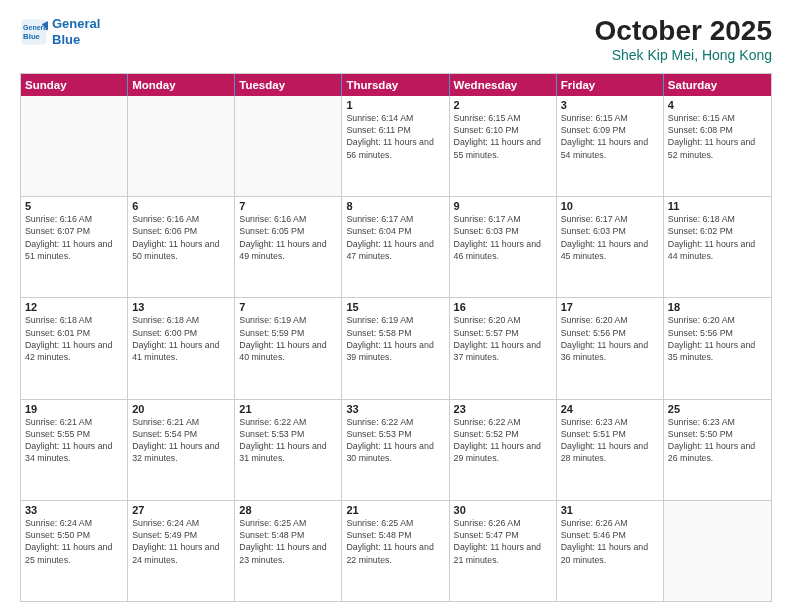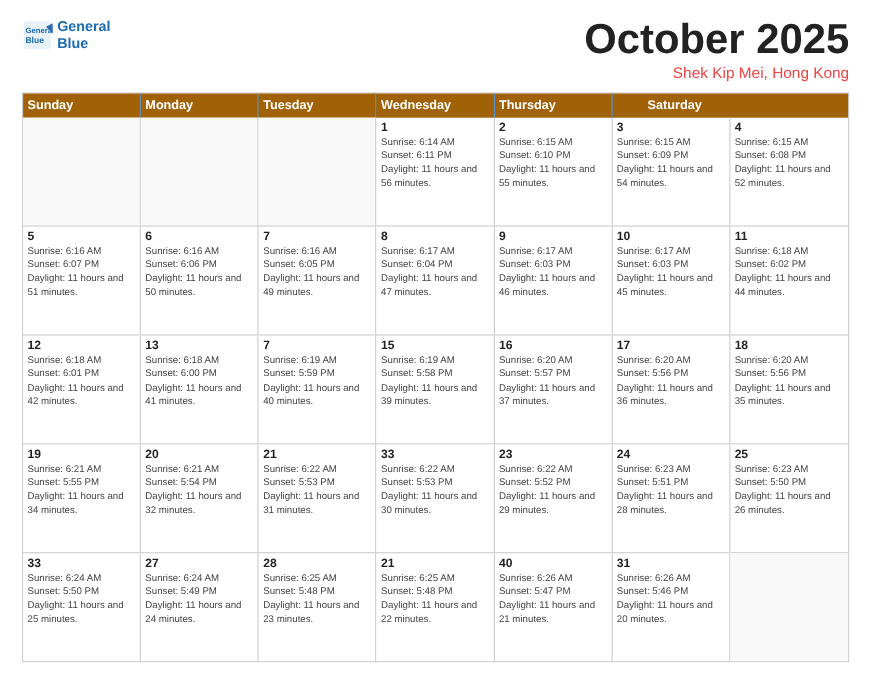--- a/index.html
+++ b/index.html
@@ -38,49 +38,49 @@
       font-weight: bold;
     }
     .logo-icon {
       width: 28px;
       height: 28px;
     }
     .title-block {
       text-align: right;
     }
     .month-title {
-      font-size: 38px;
+      font-size: 28px;
       font-weight: bold;
       color: #222;
       line-height: 1.1;
     }
     .subtitle {
       font-size: 14px;
-      color: #ef4444;
+      color: #0f766e;
     }
     .calendar {
       flex: 1;
       display: flex;
       flex-direction: column;
       border: 1px solid #ccc;
     }
     .day-headers {
       display: grid;
       grid-template-columns: repeat(7, 1fr);
-      background: #a16207;
+      background: #be185d;
     }
     .day-header {
       color: #fff;
       font-size: 11.5px;
       font-weight: bold;
       padding: 5px 4px;
       text-align: left;
       border-right: 1px solid #5591cc;
     }
-    .day-header:last-child { border-right: none; margin-left: 28px; }
+    .day-header:last-child { border-right: none; }
     .calendar-body {
       flex: 1;
       display: flex;
       flex-direction: column;
     }
     .week-row {
       display: grid;
       grid-template-columns: repeat(7, 1fr);
       flex: 1;
       border-top: 1px solid #ccc;
@@ -130,22 +130,23 @@
       <div class="month-title">October 2025</div>
       <div class="subtitle">Shek Kip Mei, Hong Kong</div>
     </div>
   </div>
 
   <div class="calendar">
     <div class="day-headers" id="day-headers-row">
         <div class="day-header">Sunday</div>
         <div class="day-header">Monday</div>
         <div class="day-header">Tuesday</div>
+        <div class="day-header">Thursday</div>
         <div class="day-header">Wednesday</div>
-        <div class="day-header">Thursday</div>
+        <div class="day-header">Friday</div>
         <div class="day-header">Saturday</div>
       </div>
     <div class="calendar-body" id="calendar-body">
         <div class="week-row">
           <div class="day-cell empty"></div>
           <div class="day-cell empty"></div>
           <div class="day-cell empty"></div>
           <div class="day-cell">
             <div class="day-num">1</div>
             <div class="day-info" style="white-space: pre-line;">Sunrise: 6:14 AM
@@ -322,21 +323,21 @@
 Sunset: 5:48 PM
 Daylight: 11 hours and 23 minutes.</div>
           </div>
           <div class="day-cell">
             <div class="day-num">21</div>
             <div class="day-info" style="white-space: pre-line;">Sunrise: 6:25 AM
 Sunset: 5:48 PM
 Daylight: 11 hours and 22 minutes.</div>
           </div>
           <div class="day-cell">
-            <div class="day-num">40</div>
+            <div class="day-num">30</div>
             <div class="day-info" style="white-space: pre-line;">Sunrise: 6:26 AM
 Sunset: 5:47 PM
 Daylight: 11 hours and 21 minutes.</div>
           </div>
           <div class="day-cell">
             <div class="day-num">31</div>
             <div class="day-info" style="white-space: pre-line;">Sunrise: 6:26 AM
 Sunset: 5:46 PM
 Daylight: 11 hours and 20 minutes.</div>
           </div>

